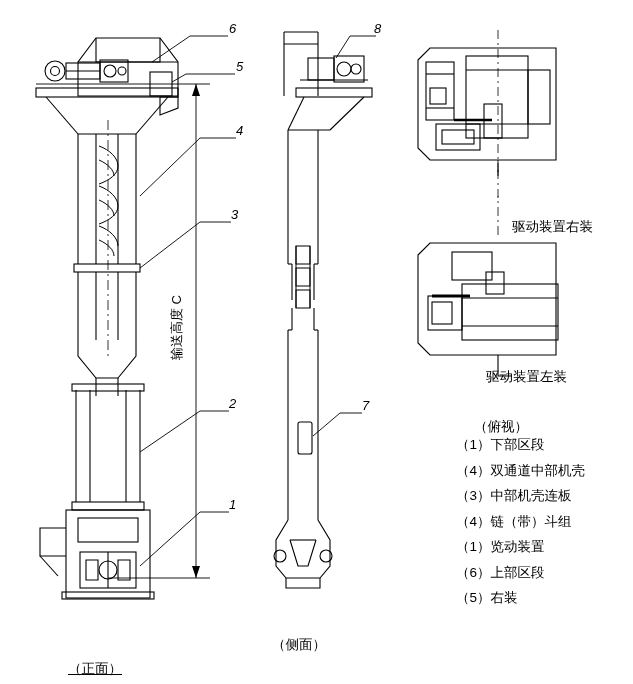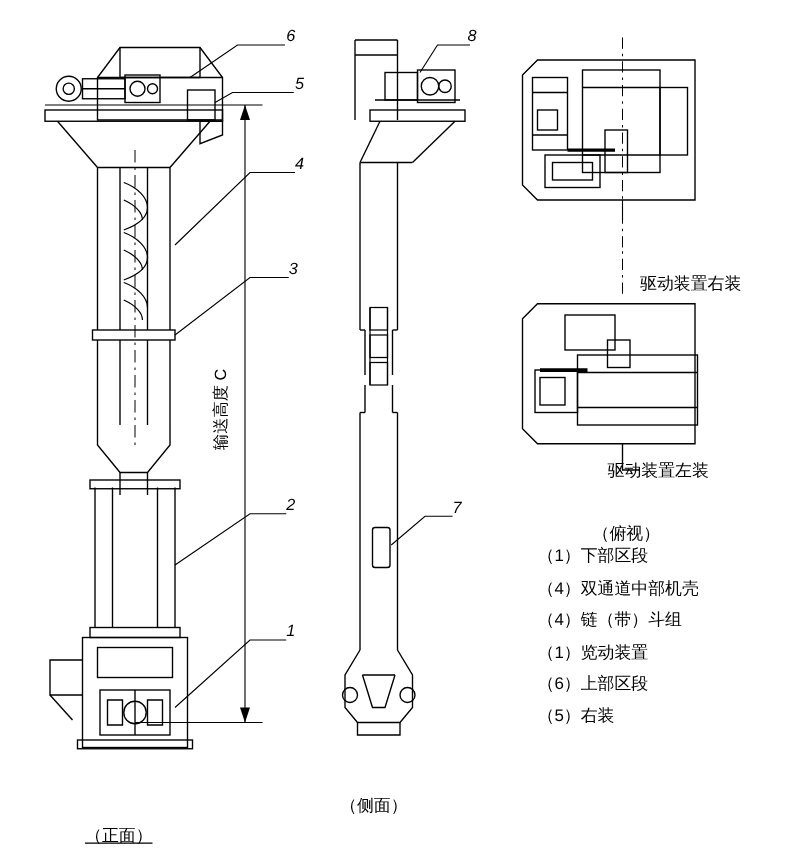--- a/index.html
+++ b/index.html
@@ -28,21 +28,21 @@
     height: 684px;
   }
   .callout {
     position: absolute;
     font-size: 13px;
     font-style: italic;
     color: #000;
   }
   .legend {
     position: absolute;
-    left: 430px;
+    left: 456px;
     top: 432px;
     width: 175px;
   }
   .legend-item {
     font-size: 13.5px;
     line-height: 25.5px;
     white-space: nowrap;
   }
   .viewcap {
     position: absolute;
@@ -277,19 +277,20 @@
   <div class="viewcap" style="left:68px; top:660px;text-decoration:underline;">（正面）</div>
   <div class="viewcap" style="left:272px; top:636px;">（侧面）</div>
   <div class="viewcap" style="left:474px; top:398px;margin-top:20px;">（俯视）</div>
 
   <div class="viewcap" style="left:512px; top:172px;margin-top:46px;">驱动装置右装</div>
   <div class="viewcap" style="left:486px; top:368px;">驱动装置左装</div>
 
   <div class="legend">
     <div class="legend-item">（1）下部区段</div>
     <div class="legend-item">（4）双通道中部机壳</div>
+    <div class="legend-item">（3）中部机壳连板</div>
     <div class="legend-item">（4）链（带）斗组</div>
     <div class="legend-item">（1）览动装置</div>
     <div class="legend-item">（6）上部区段</div>
     <div class="legend-item">（5）右装</div>
   </div>
 
 </div>
 
 </body></html>

